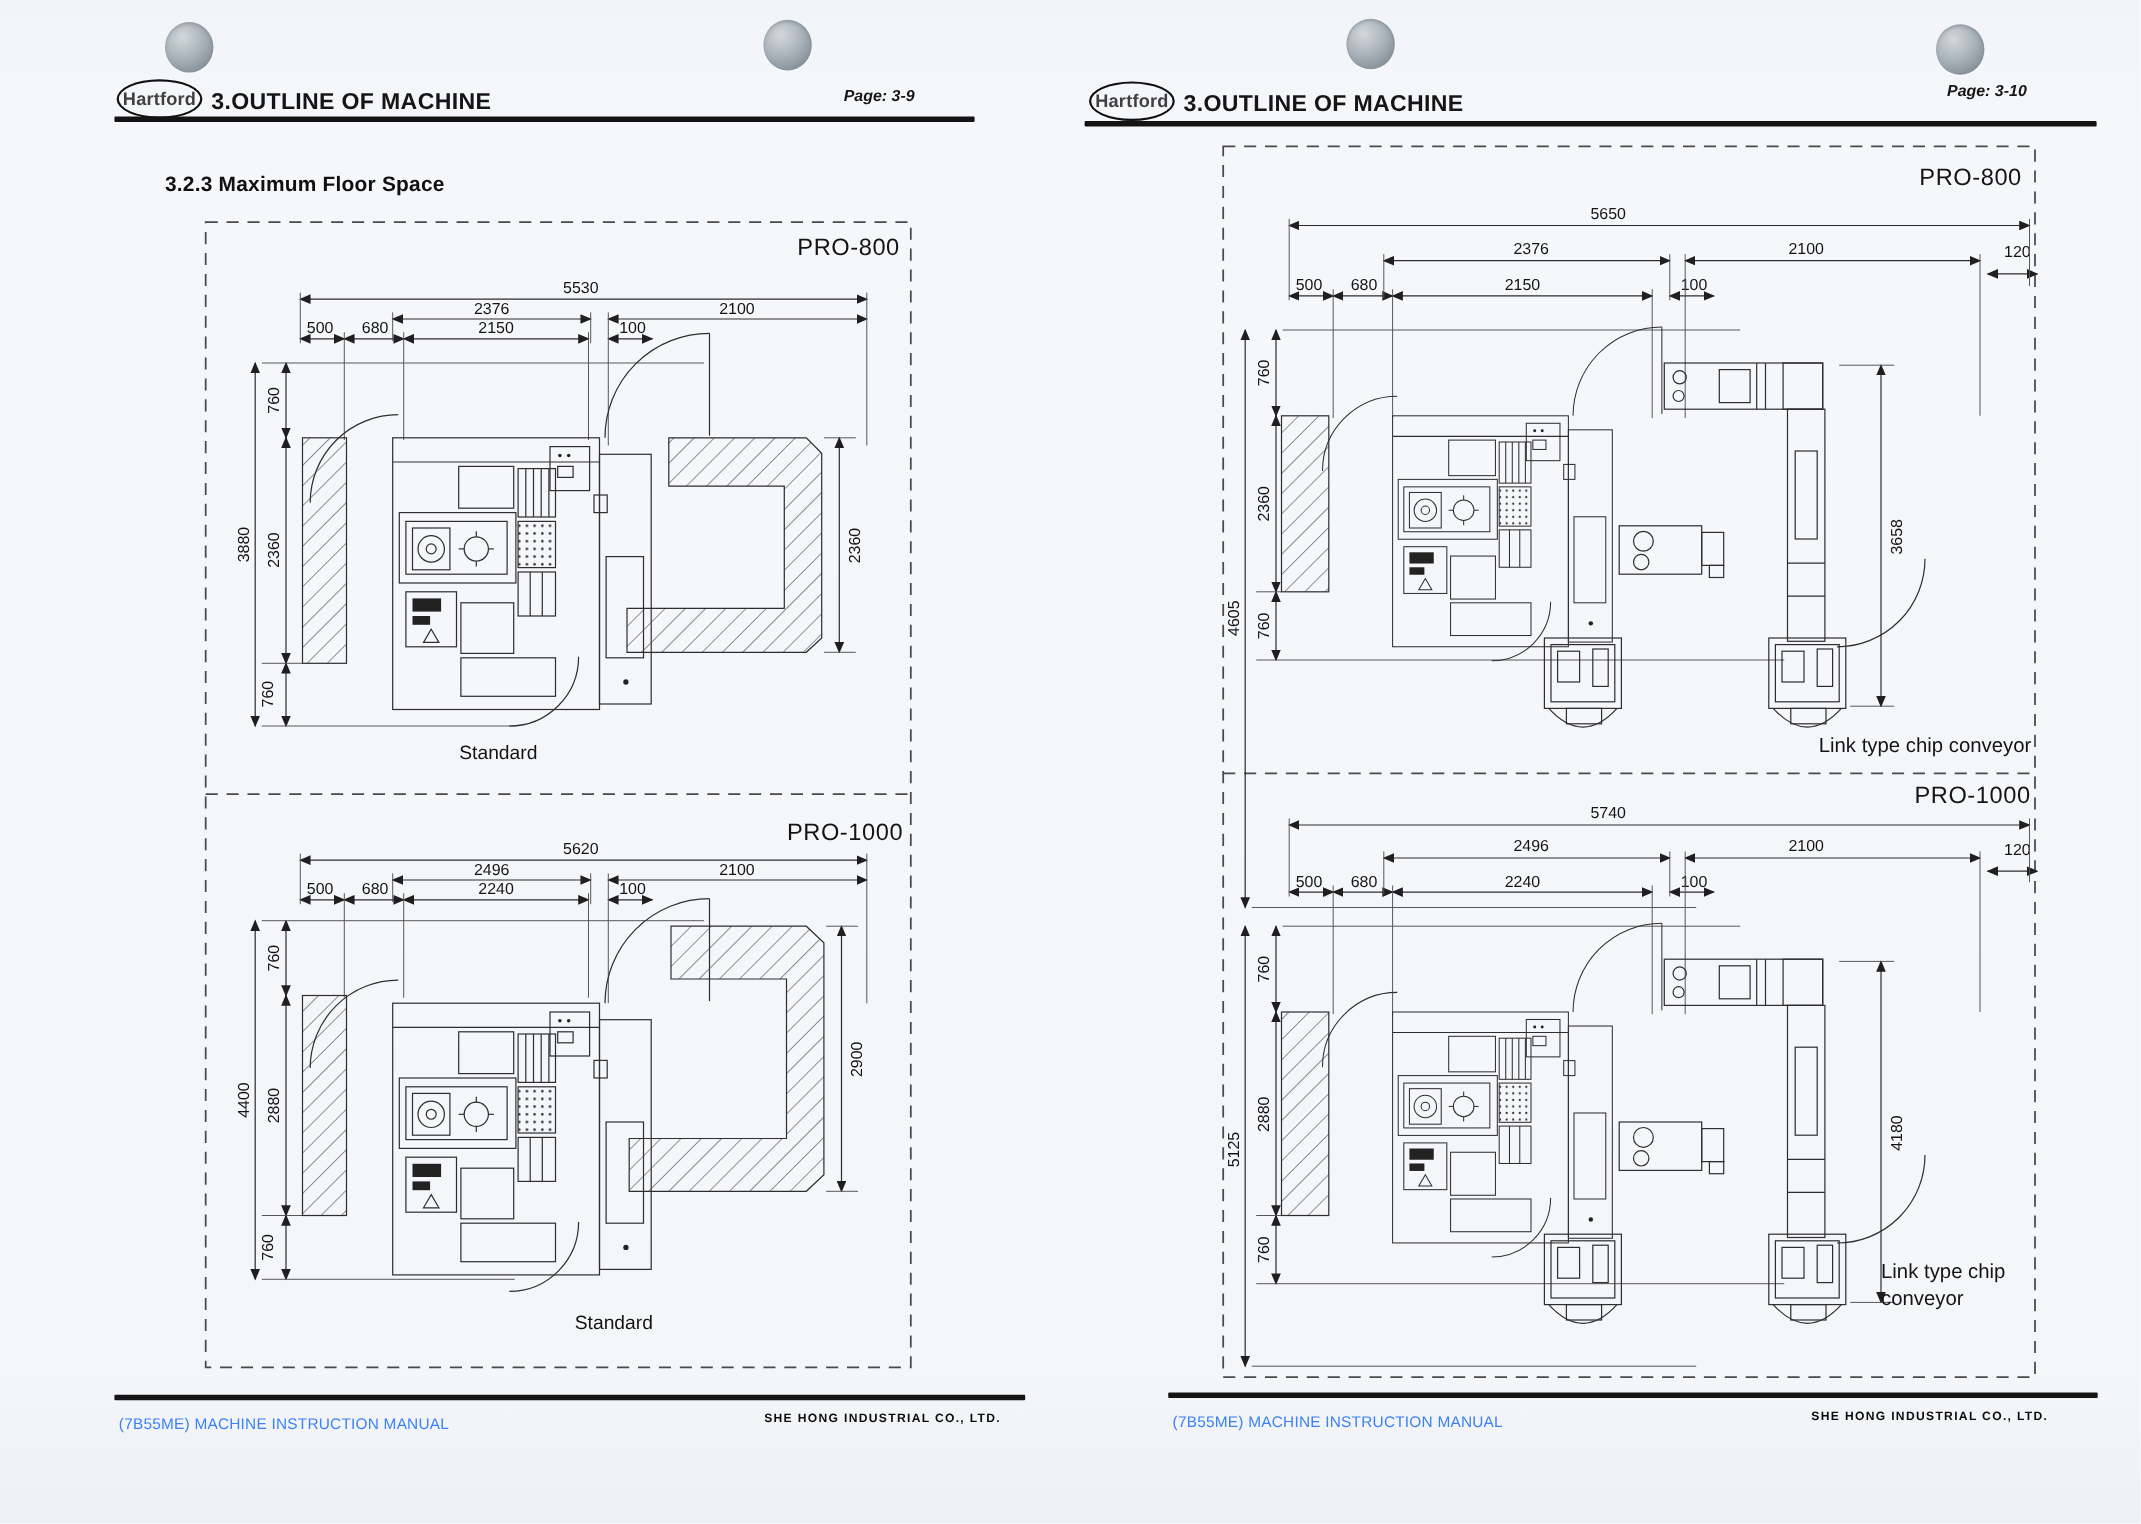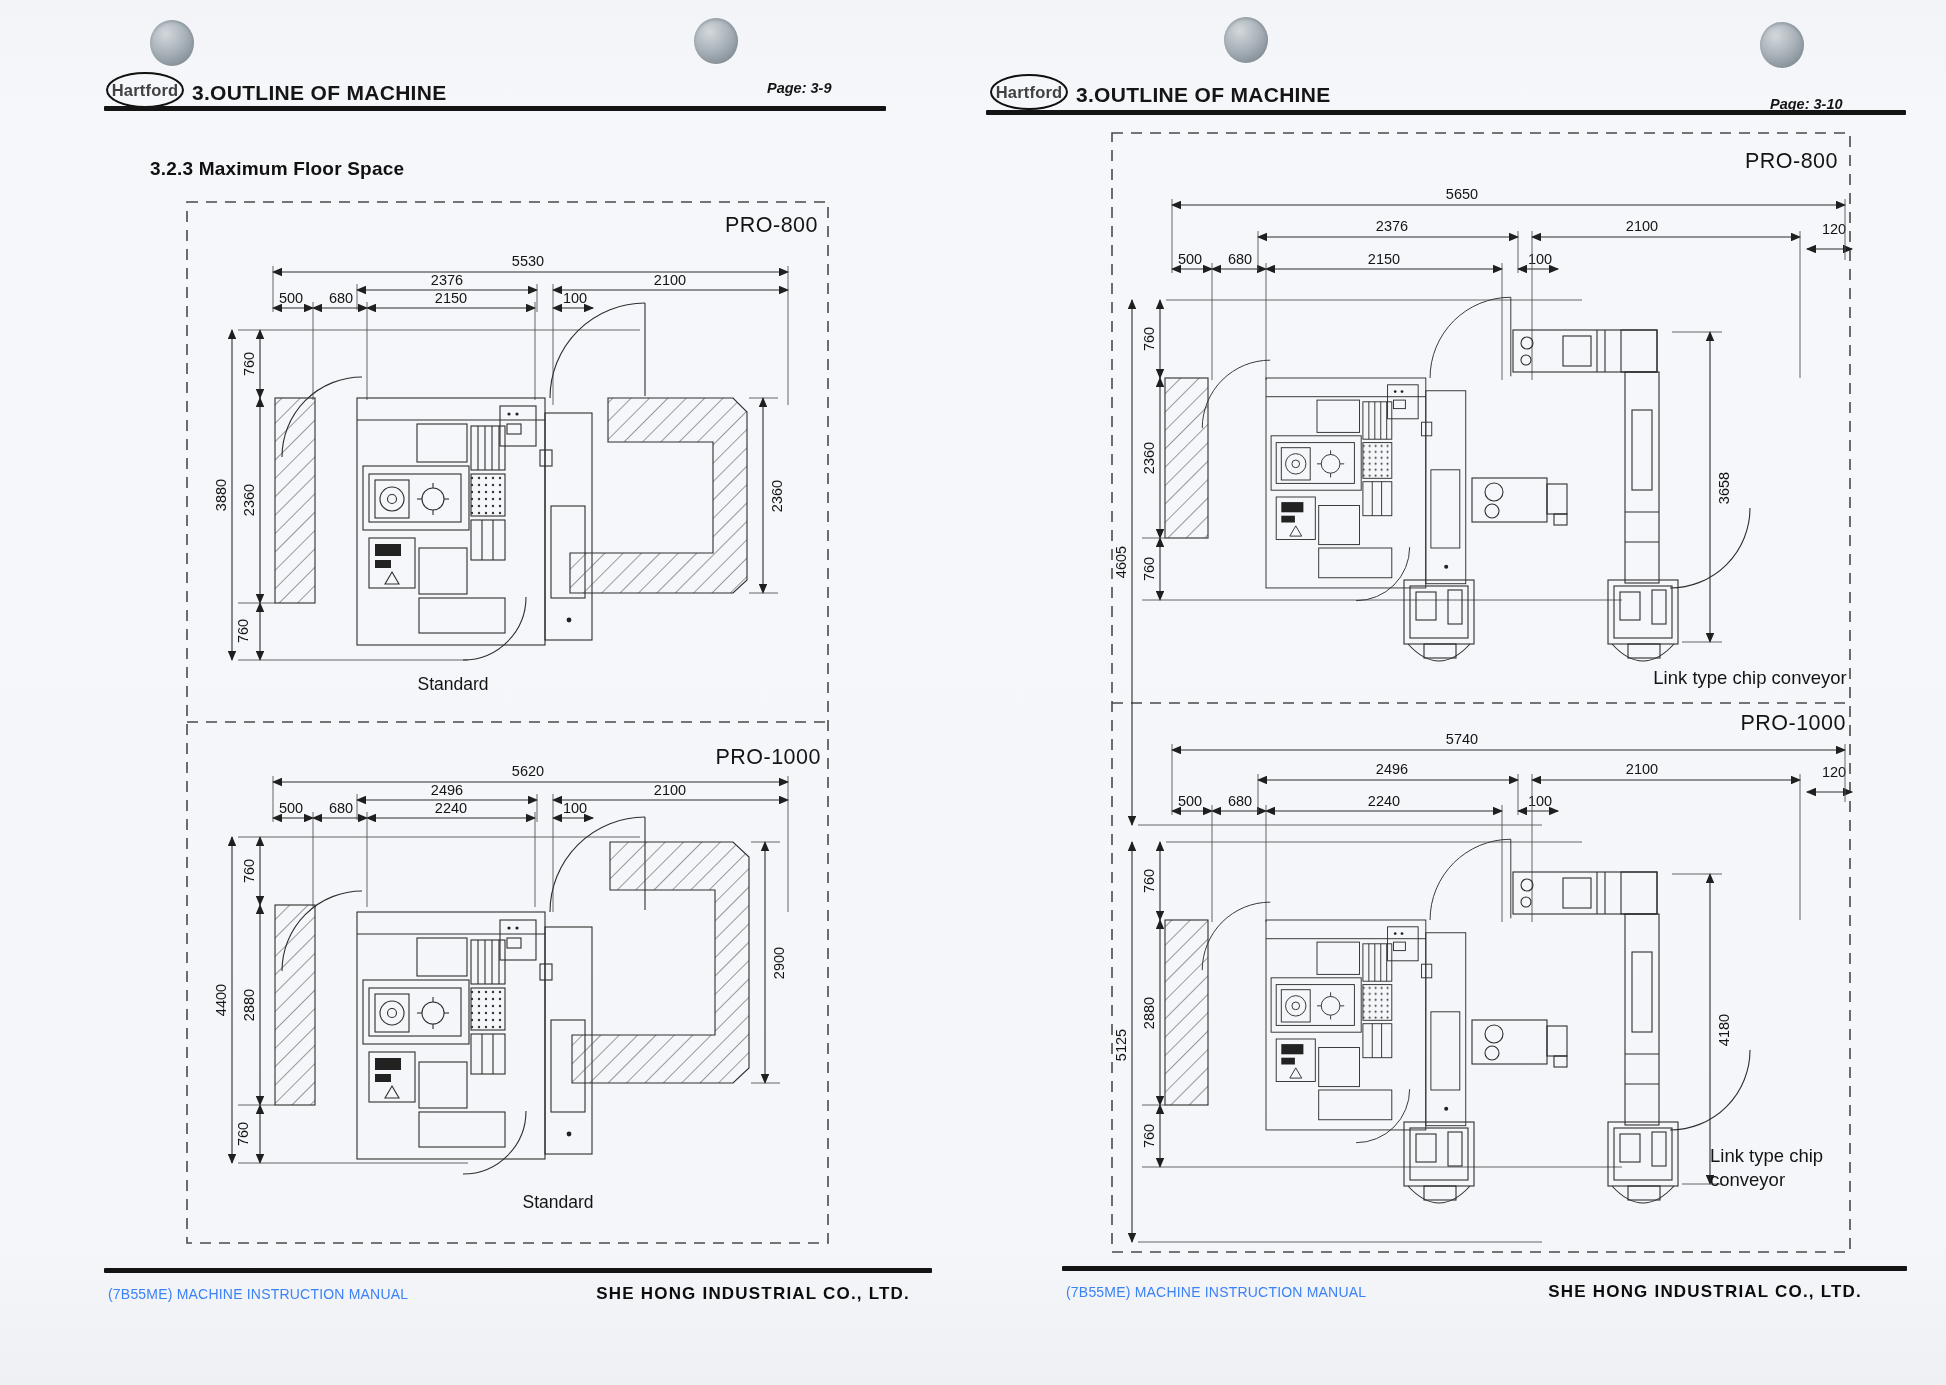--- a/index.html
+++ b/index.html
@@ -12,21 +12,21 @@
     background:radial-gradient(circle at 36% 30%, #d3d8dc 0%, #aab3ba 45%, #8a949c 75%, #79838b 100%);
     box-shadow:0 2px 3px rgba(90,100,110,.35) inset, 0 1px 2px rgba(255,255,255,.6);}
   .logo{position:absolute;width:74px;height:32px;border:2.5px solid #101010;border-radius:50%;
     display:flex;align-items:center;justify-content:center;background:transparent;}
   .logo span{font-size:16.5px;font-weight:bold;letter-spacing:.2px;color:#404040;}
   .hsec{position:absolute;font-weight:bold;font-size:21px;color:#151515;letter-spacing:.3px;text-align:right;}
   .hpage{position:absolute;font-style:italic;font-weight:bold;font-size:14.5px;color:#151515;}
   .rule{position:absolute;height:4.5px;background:#141414;border-radius:1px;}
   .title{position:absolute;font-size:19px;font-weight:bold;color:#101010;letter-spacing:.2px;margin-left:32px;}
   .f-left{position:absolute;font-size:14px;color:#3b82f6;letter-spacing:.2px;}
-  .f-right{position:absolute;font-size:17px;font-weight:bold;color:#0c0c0c;letter-spacing:1.2px;text-align:right;}
+  .f-right{position:absolute;font-size:11px;font-weight:bold;color:#0c0c0c;letter-spacing:1.2px;text-align:right;}
   svg{position:absolute;}
   svg text{font-family:"Liberation Sans", sans-serif;fill:#141414;}
   .dt{font-size:14.5px;text-anchor:middle;}
   .model{font-size:21.5px;letter-spacing:.5px;}
   .cap{font-size:17.5px;}
   .dim{stroke:#2c2c2c;stroke-width:1.1;}
   .ext{stroke:#555;stroke-width:.9;}
   .dash{fill:none;stroke:#4a4a4a;stroke-width:1.6;stroke-dasharray:11 8;}
 </style>
 </head>
@@ -130,21 +130,21 @@
 <div class="rule" style="left:104px;top:1268px;width:828px;"></div>
 <div class="f-left" style="left:108px;top:1286px;">(7B55ME) MACHINE INSTRUCTION MANUAL</div>
 <div class="f-right" style="left:560px;top:1284px;width:350px;">SHE HONG INDUSTRIAL CO., LTD.</div>
 
 <div class="hole" style="left:1224px;top:17px;"></div>
 <div class="hole" style="left:1760px;top:22px;"></div>
 <div class="logo" style="left:990px;top:74px;">
   <span>Hartford</span>
 </div>
 <div class="hsec" style="left:1076px;top:83px;">3.OUTLINE OF MACHINE</div>
-<div class="hpage" style="left:1770px;top:96px;">Page: 3-10</div>
+<div class="hpage" style="left:1770px;top:75px;">Page: 3-10</div>
 <div class="rule" style="left:986px;top:110px;width:920px;"></div>
 <div class="rule" style="left:1062px;top:1266px;width:845px;"></div>
 <div class="f-left" style="left:1066px;top:1284px;">(7B55ME) MACHINE INSTRUCTION MANUAL</div>
 <div class="f-right" style="left:1510px;top:1282px;width:352px;">SHE HONG INDUSTRIAL CO., LTD.</div>
 
 <svg style="left:88px;top:150px;" width="850" height="1120" viewBox="0 0 850 1120">
   <rect class="dash" x="99" y="52" width="641" height="1041"></rect>
   <line class="dash" x1="99" y1="572" x2="740" y2="572"></line>
 
   <g>

